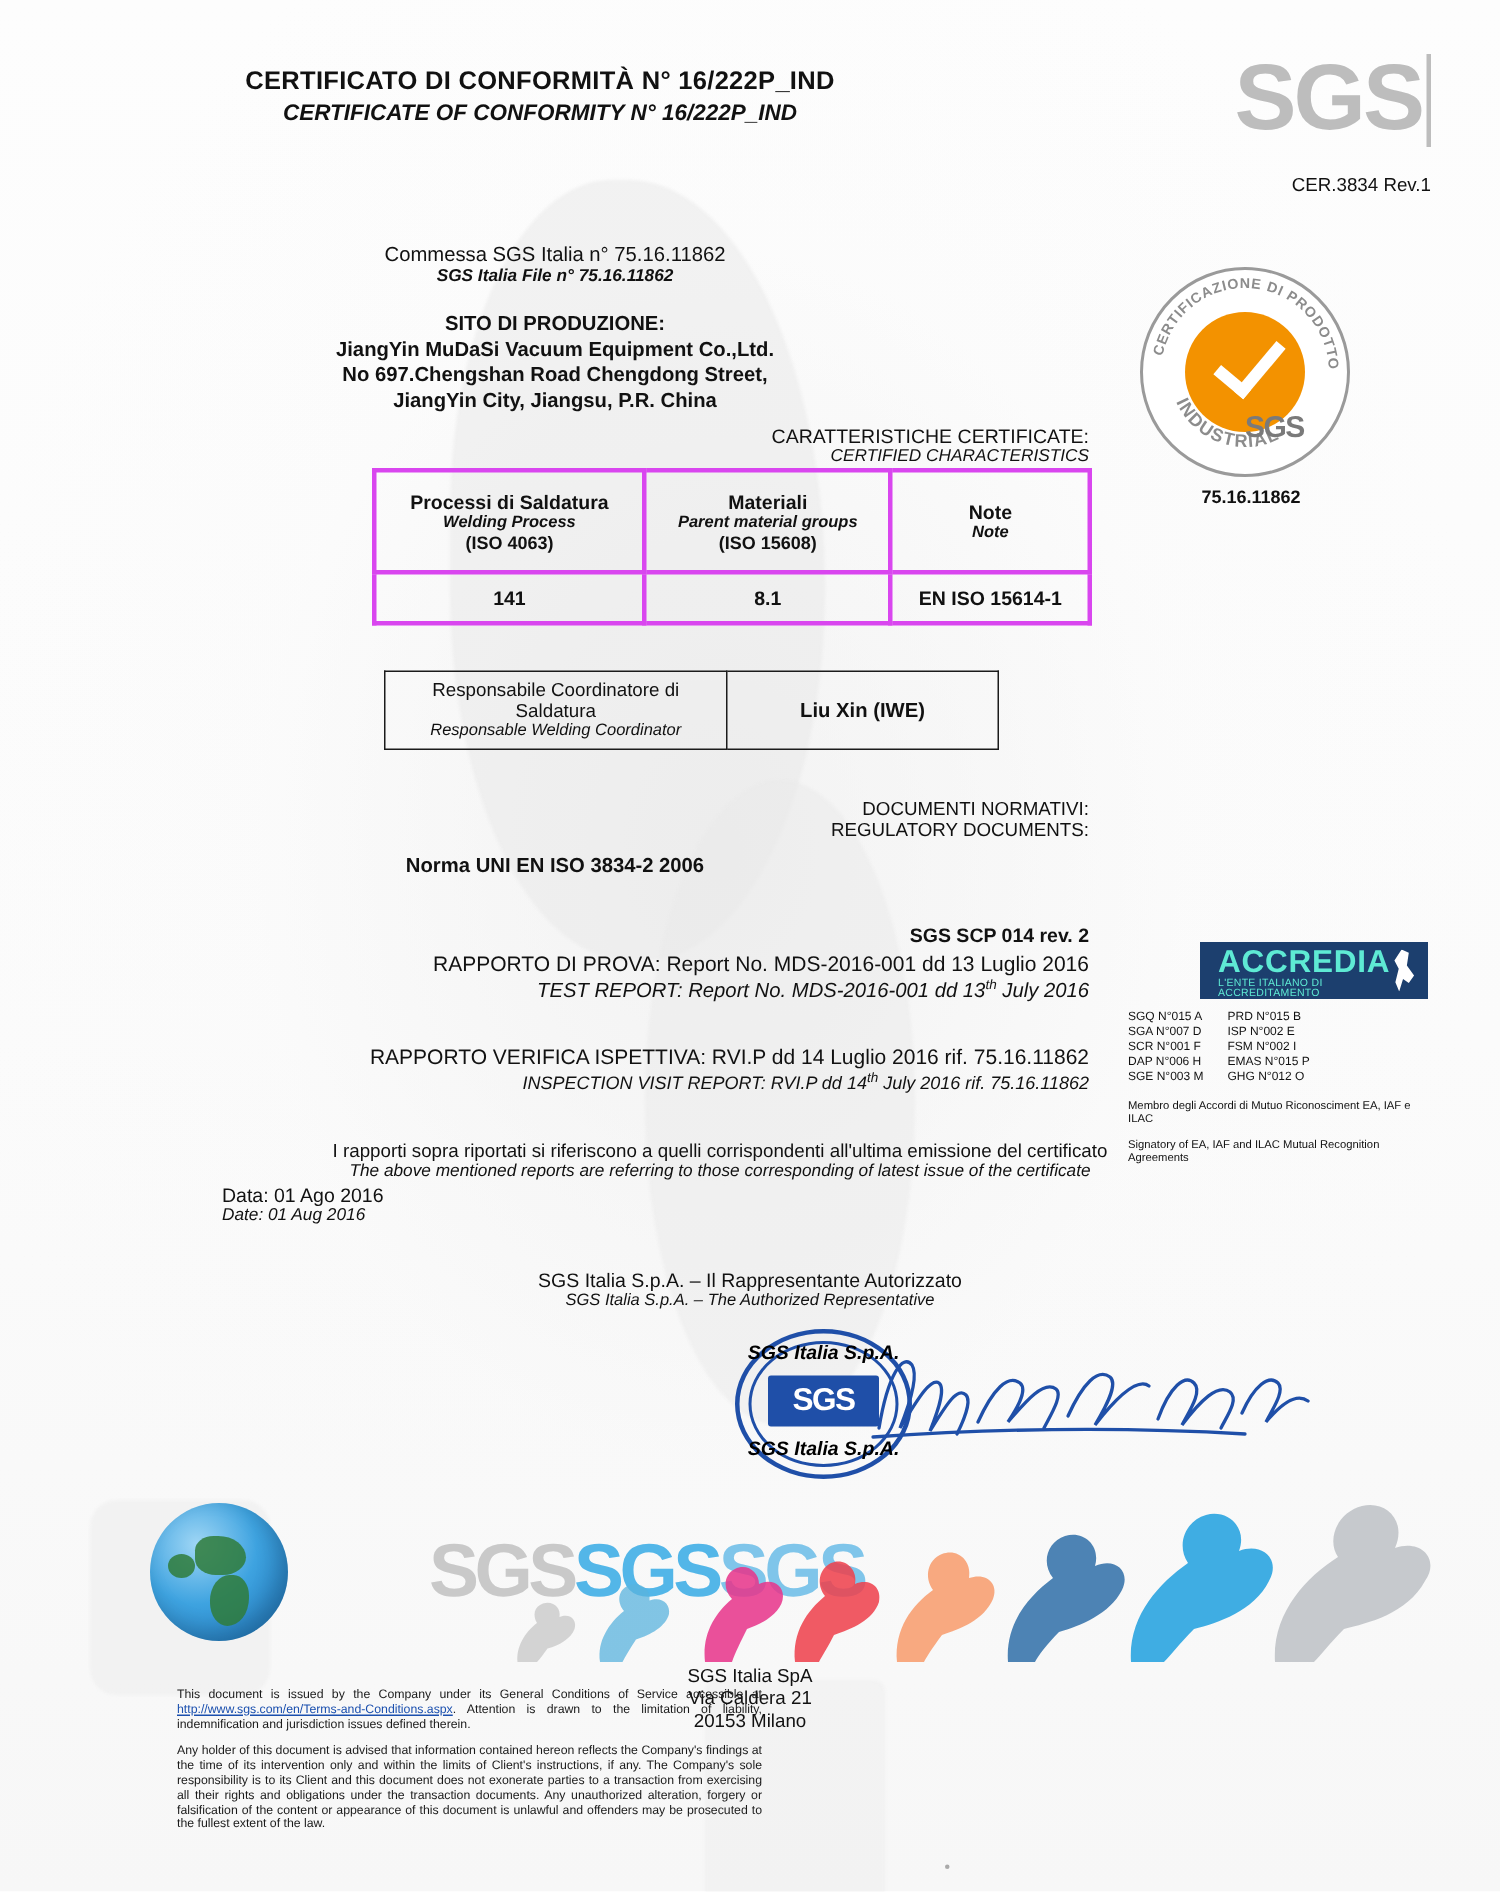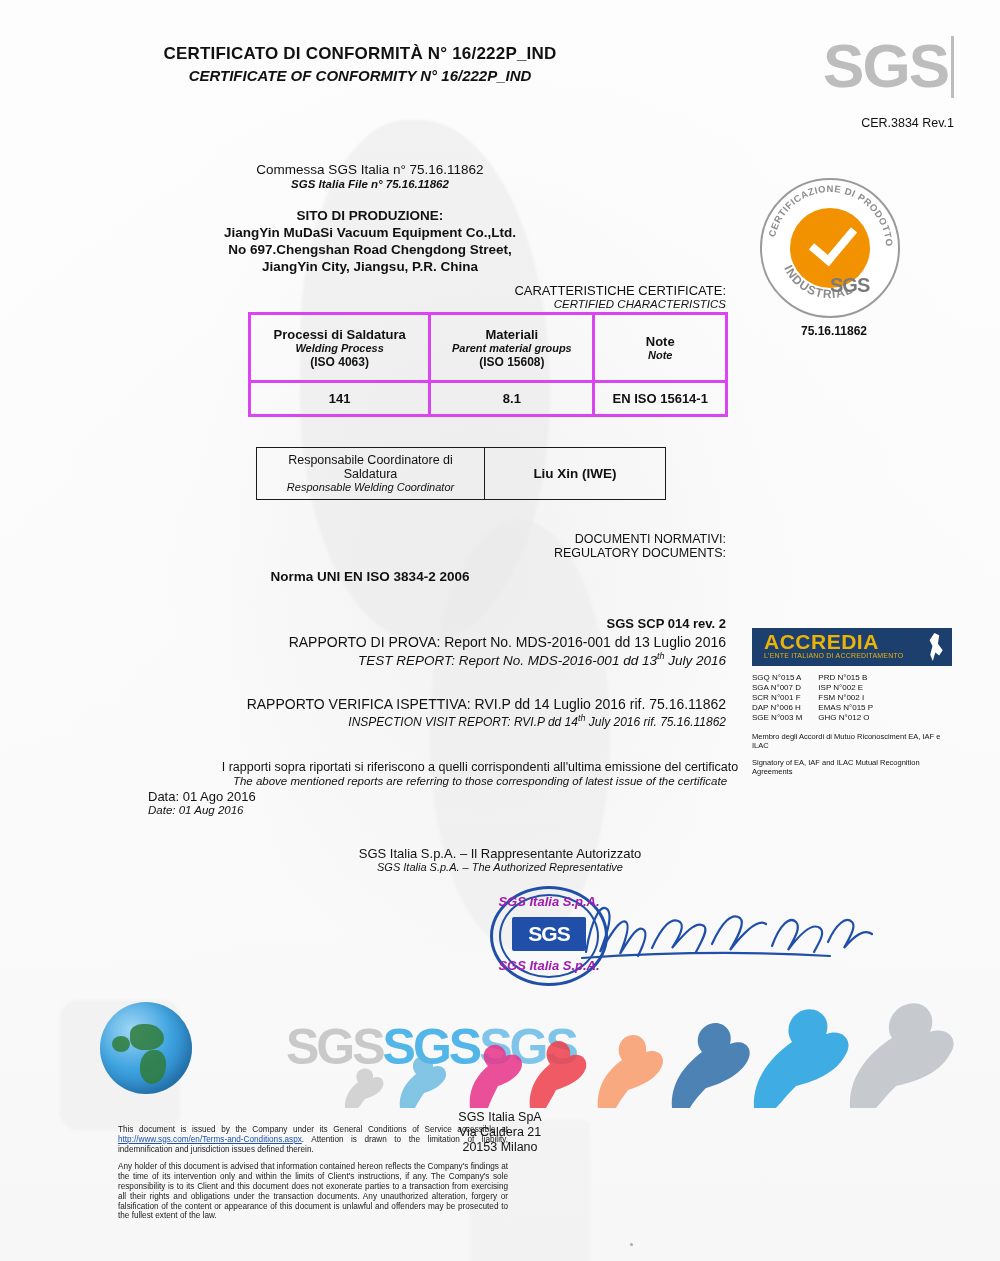--- a/index.html
+++ b/index.html
@@ -132,21 +132,21 @@
     transform:rotate(-50deg);
   }
   .prodstamp .sgs-sm {
     position:absolute; left:78px; top:96px; font-size:20px; font-weight:bold; color:#7a7a7a; letter-spacing:-1px;
   }
   .prodstamp .code { position:absolute; left:0; top:146px; width:164px; text-align:center; font-size:12px; font-weight:bold; }
 
   
   .accredia { position:absolute; left:752px; top:628px; width:200px; }
   .accredia .bar {
-    background:#1c3f6e; color:#eab308; height:38px; position:relative; padding:4px 6px 0 12px;
+    background:#1c3f6e; color:#5eead4; height:38px; position:relative; padding:4px 6px 0 12px;margin-left:48px;
   }
   .accredia .bar .big { font-size:21px; font-weight:bold; letter-spacing:.5px; line-height:20px; }
   .accredia .bar .small { font-size:7px; letter-spacing:.2px; }
   .accredia .bar .boot {
     position:absolute; right:8px; top:5px; width:16px; height:28px;
     background:#fff;
     clip-path:polygon(40% 0,70% 8%,62% 38%,92% 62%,70% 80%,46% 70%,30% 100%,14% 78%,28% 46%,10% 26%);
   }
   .accredia .codes { display:flex; gap:16px; margin-top:7px; font-size:8px; line-height:10px; }
   .accredia .note1 { margin-top:9px; font-size:7.5px; line-height:9px; }
@@ -165,21 +165,21 @@
     position:absolute; left:9px; top:8px; width:100px; height:84px; border-radius:50%;
     border:2px solid #1f4fa8;
   }
   .roundstamp .core {
     position:absolute; left:22px; top:31px; width:74px; height:34px;
     background:#1f4fa8; color:#fff; font-size:21px; font-weight:bold;
     display:flex; align-items:center; justify-content:center; letter-spacing:-1px;
     border-radius:2px;
   }
   .roundstamp .t1, .roundstamp .t2 {
-    position:absolute; width:118px; text-align:center; color:#a21caf;
+    position:absolute; width:118px; text-align:center; color:#000000;
     font-size:13px; font-weight:bold; font-style:italic;
   }
   .roundstamp .t1 { top:8px; }
   .roundstamp .t2 { top:72px; }
   .scribble { position:absolute; left:110px; top:10px; width:300px; height:70px; }
 
   
   .birds { position:absolute; left:90px; top:990px; width:910px; height:125px; }
   .globe {
     position:absolute; left:10px; top:12px; width:92px; height:92px; border-radius:50%;

